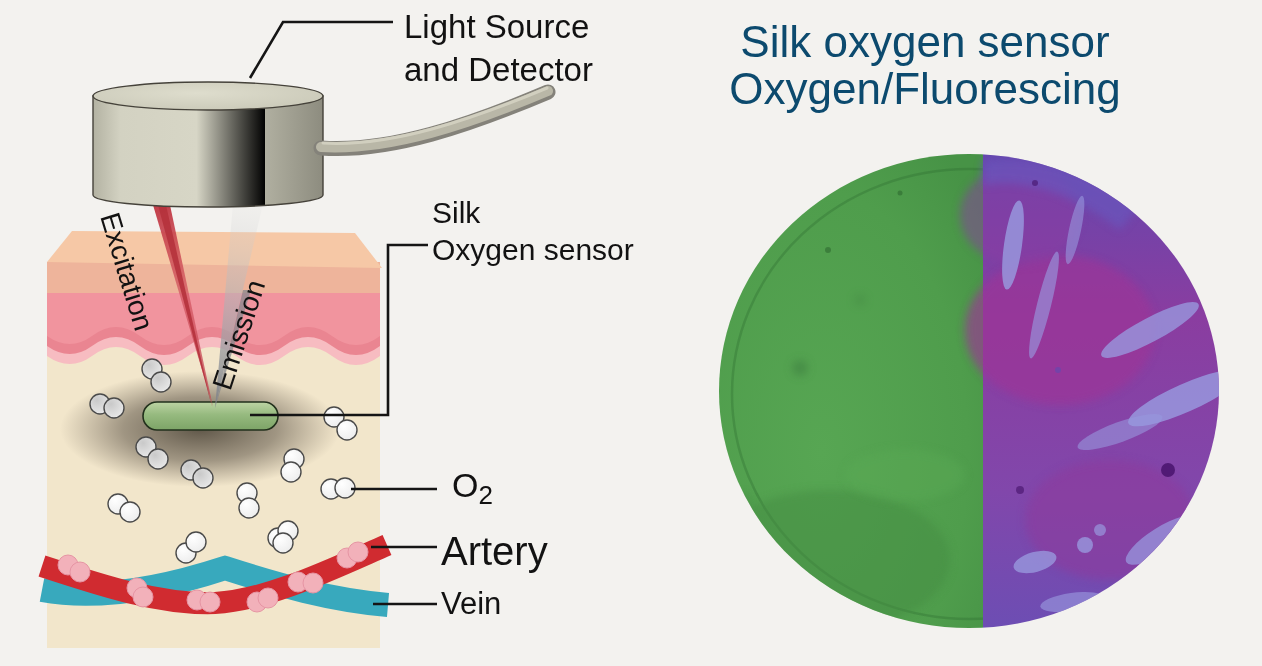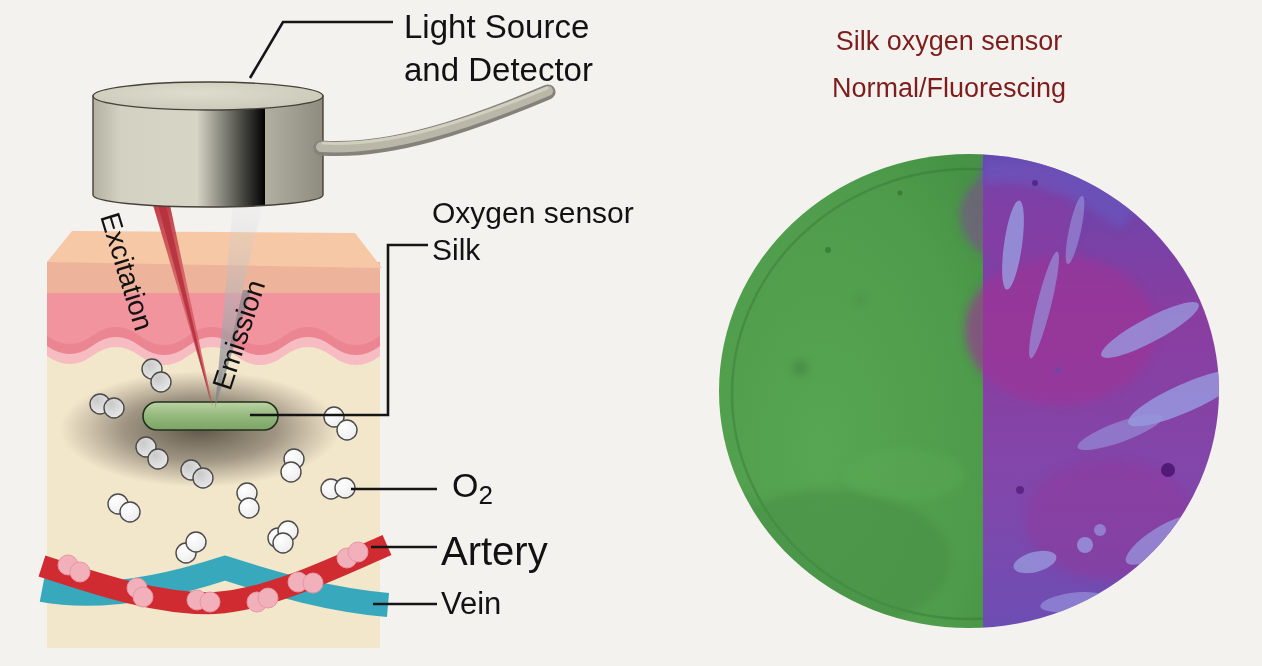--- a/index.html
+++ b/index.html
@@ -13,22 +13,22 @@
   .lbl{position:absolute;white-space:nowrap;color:#121212;}
   .lbl-device{left:404px;top:5px;font-size:33px;line-height:43px;}
   .lbl-sensor{left:432px;top:194px;font-size:30px;line-height:37px;}
   .lbl-o2{left:452px;top:466px;font-size:34px;}
   .lbl-o2 .sub{font-size:26px;vertical-align:-7px;}
   .lbl-artery{left:441px;top:529px;font-size:40px;}
   .lbl-vein{left:441px;top:586px;font-size:31px;}
   .lbl-excitation{left:124px;top:209px;font-size:28px;transform:rotate(73deg);transform-origin:left top;}
   .lbl-emission{left:237px;top:362px;font-size:28px;transform:rotate(-72deg);transform-origin:left bottom;}
   .lbl-title{
-    left:664px;top:18px;width:570px;text-align:center;
-    font-size:27px;line-height:47px;color:#7f1d1d;
+    left:640px;top:18px;width:570px;text-align:center;
+    font-size:44px;line-height:47px;color:#0c4a6e;
   }
 </style>
 </head>
 <body>
 
 <div class="stage">
 
   <svg class="art" viewBox="0 0 1262 666" aria-hidden="true">
     <defs>
       <linearGradient id="cylBody" x1="0" y1="0" x2="1" y2="0">
@@ -228,27 +228,27 @@
 
   <div class="lbl lbl-device">
     <div>Light Source</div>
     <div>and Detector</div>
   </div>
 
   <div class="lbl lbl-excitation">Excitation</div>
   <div class="lbl lbl-emission">Emission</div>
 
   <div class="lbl lbl-sensor">
+    <div>Silk</div>
     <div>Oxygen sensor</div>
-    <div>Silk</div>
   </div>
 
   <div class="lbl lbl-o2"><span>O</span><span class="sub">2</span></div>
 
   <div class="lbl lbl-artery">Artery</div>
   <div class="lbl lbl-vein">Vein</div>
 
   <div class="lbl lbl-title">
     <div>Silk oxygen sensor</div>
-    <div>Normal/Fluorescing</div>
+    <div>Oxygen/Fluorescing</div>
   </div>
 
 </div>
 
 </body></html>

